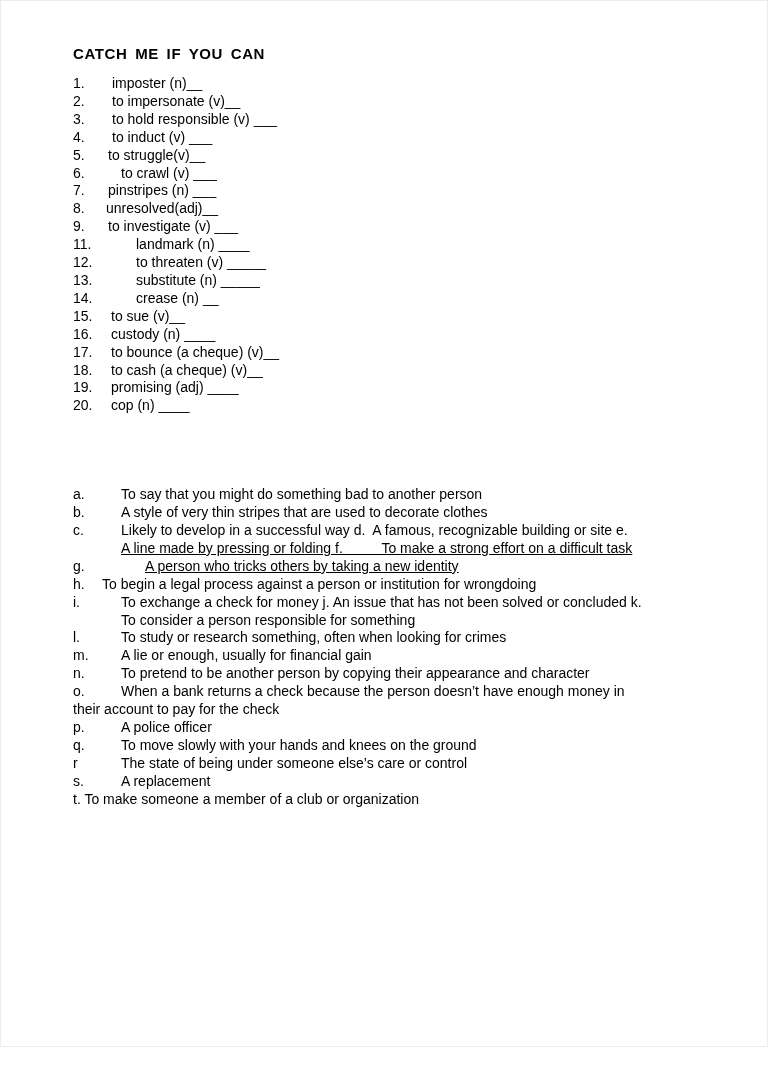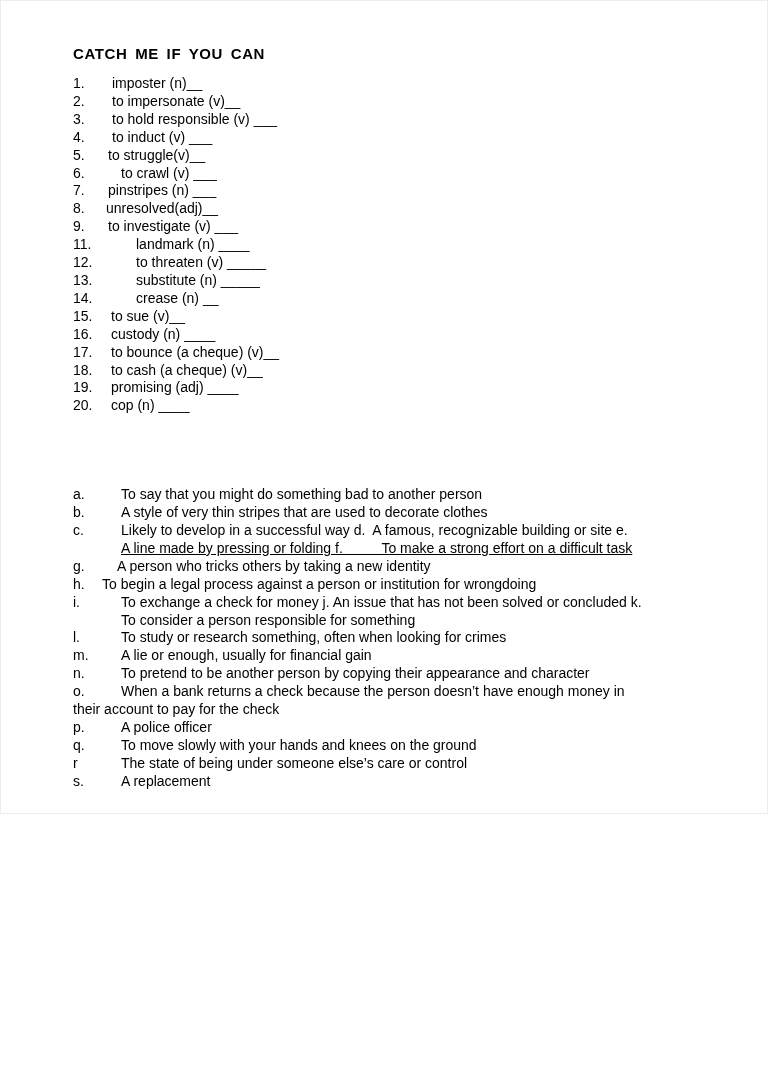--- a/index.html
+++ b/index.html
@@ -2,21 +2,21 @@
 <html><head>
   <meta charset="utf-8">
   <style>
     html, body {
       margin: 0;
       padding: 0;
       background: #ffffff;
     }
     .page {
       width: 768px;
-      height: 814px;
+      height: 1047px;
       box-sizing: border-box;
       background: #ffffff;
       border: 1px solid #ececec;
       padding: 44px 44px 0 72px;
       font-family: "Liberation Sans", "DejaVu Sans", sans-serif;
       color: #000000;
       position: relative;
       overflow: hidden;
     }
     .title {
@@ -186,21 +186,21 @@
         <span class="ind dtext" style="margin-left: 48px;">Likely to develop in a successful way d.  A famous, recognizable building or site e.</span>
       </div>
 
       <div class="drow">
         <span class="letter"></span>
         <span class="ind dtext" style="margin-left: 48px; text-decoration: underline;">A line made by pressing or folding f.          To make a strong effort on a difficult task</span>
       </div>
 
       <div class="drow">
         <span class="letter">g.</span>
-        <span class="ind dtext" style="margin-left: 44px;">A person who tricks others by taking a new identity</span>
+        <span class="ind dtext" style="margin-left: 72px; text-decoration: underline;">A person who tricks others by taking a new identity</span>
       </div>
 
       <div class="drow">
         <span class="letter">h.</span>
         <span class="ind dtext" style="margin-left: 29px;">To begin a legal process against a person or institution for wrongdoing</span>
       </div>
 
       <div class="drow">
         <span class="letter">i.</span>
         <span class="ind dtext" style="margin-left: 48px;">To exchange a check for money j. An issue that has not been solved or concluded k.</span>
@@ -249,15 +249,19 @@
       <div class="drow">
         <span class="letter">r</span>
         <span class="ind dtext" style="margin-left: 48px;">The state of being under someone else’s care or control</span>
       </div>
 
       <div class="drow">
         <span class="letter">s.</span>
         <span class="ind dtext" style="margin-left: 48px;">A replacement</span>
       </div>
 
+      <div class="drow">
+        <span class="letter"></span>
+        <span class="ind dtext" style="margin-left: 0px;">t. To make someone a member of a club or organization</span>
+      </div>
     </div>
 
 </div>
 
 </body></html>

